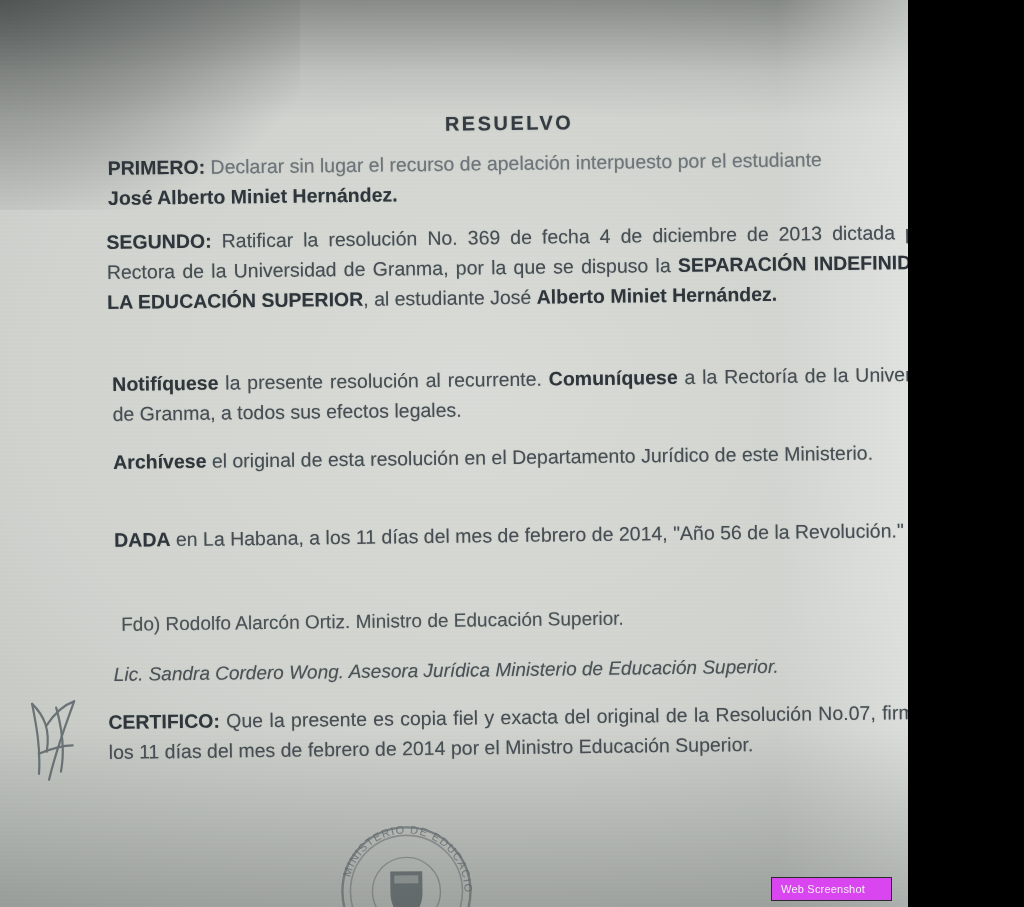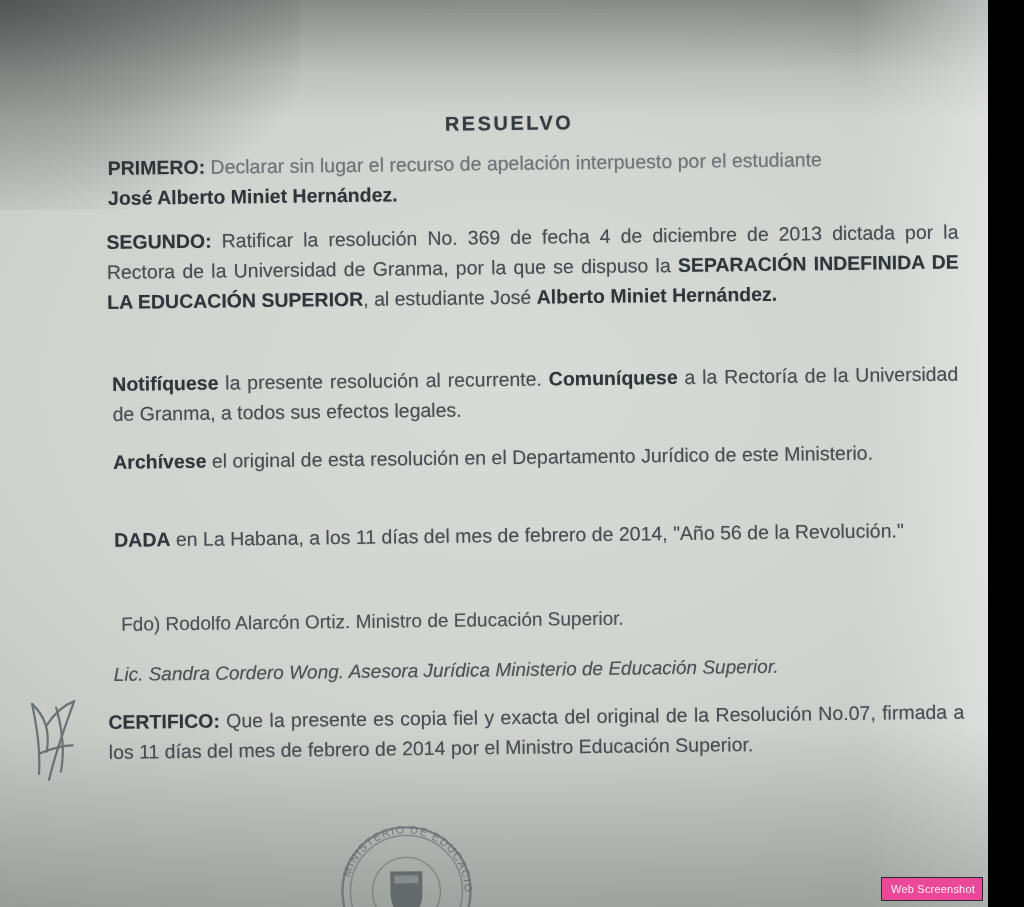--- a/index.html
+++ b/index.html
@@ -2,21 +2,21 @@
 <html lang="es"><head>
 <meta charset="utf-8">
 <style>
   html, body {
     margin: 0;
     padding: 0;
     background: #000;
   }
   #page {
     position: relative;
-    width: 988px;
+    width: 908px;
     height: 907px;
     overflow: hidden;
     background: #b9bcb8;
     font-family: "Liberation Sans", sans-serif;
   }
 
   
   #paper {
     position: absolute;
     inset: 0;
@@ -121,27 +121,27 @@
     left: 322px;
     top: 812px;
     width: 156px;
     height: 156px;
     opacity: .8;
   }
 
   
   #watermark {
     position: absolute;
-    right: 5px;
+    right: 16px;
     bottom: 6px;
-    background: #ec4899;
+    background: #d946ef;
     color: #f2f2f2;
     font-size: 11px;
     font-family: "Liberation Sans", sans-serif;
-    padding: 5px 7px 5px 9px;
+    padding: 5px 26px 5px 9px;
     letter-spacing: .2px;
     line-height: 12px;
     border: 1px solid #2a2a2a;
   }
 </style>
 </head>
 <body>
 
 <div id="page">
 

